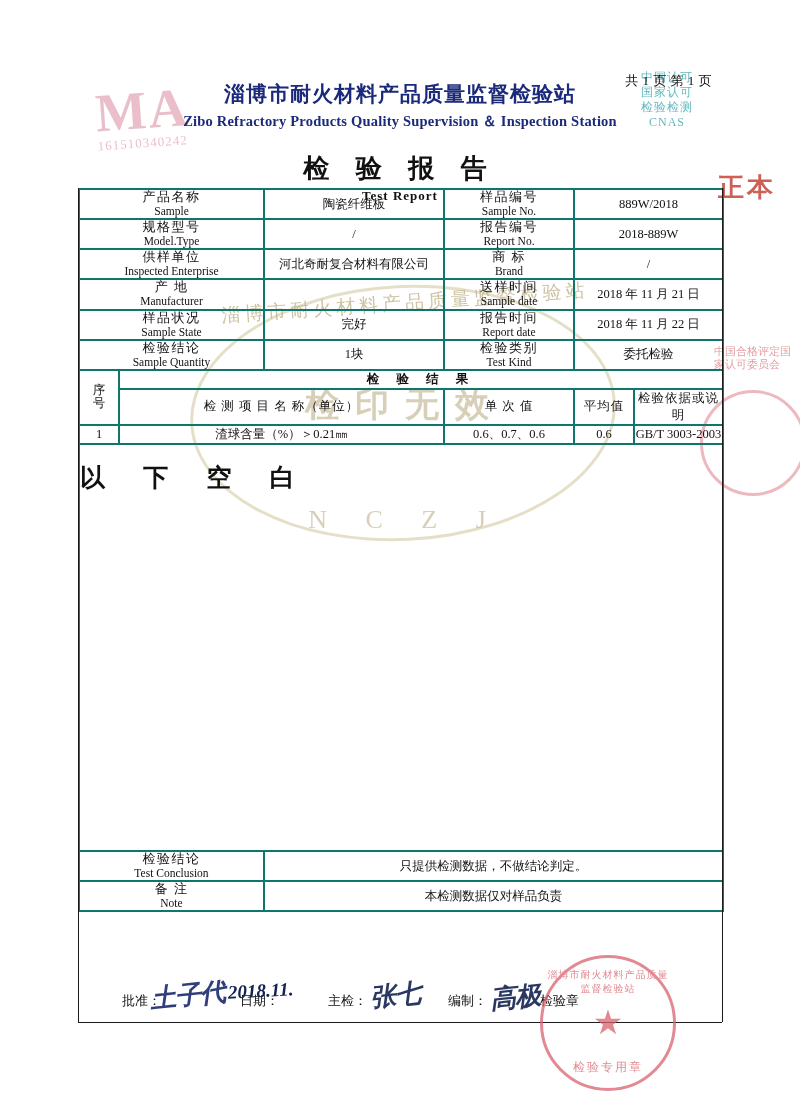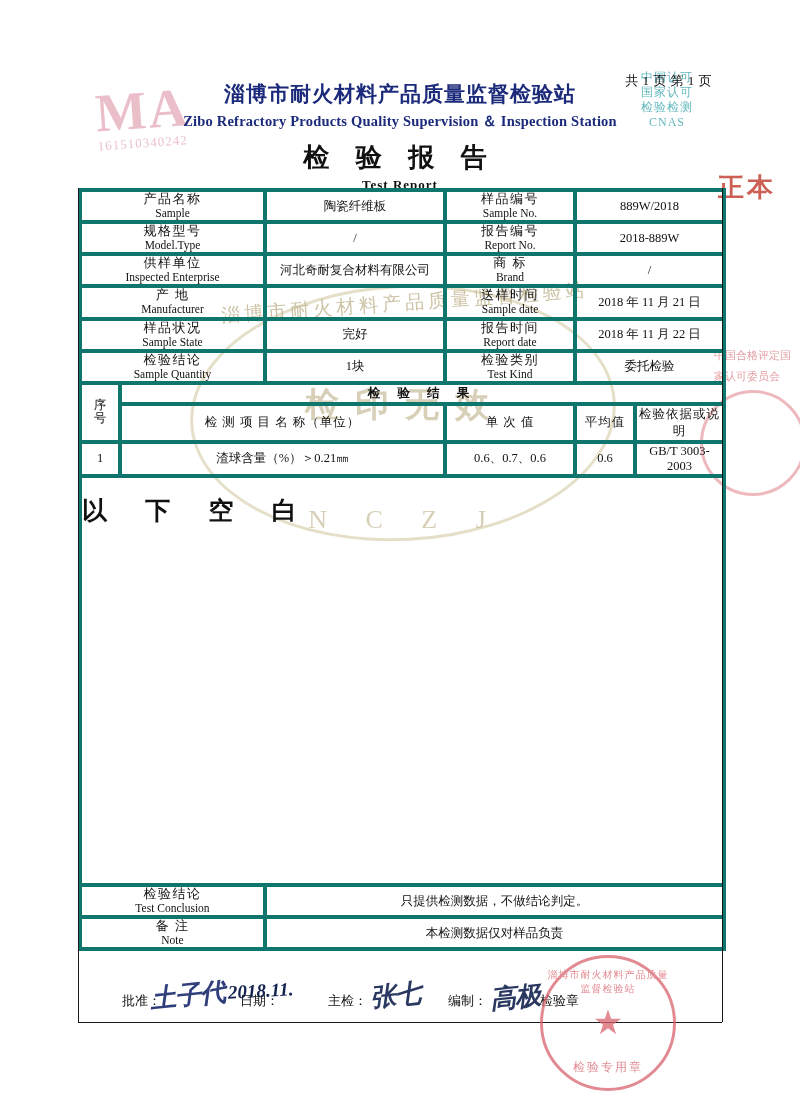--- a/index.html
+++ b/index.html
@@ -63,21 +63,21 @@
     font-weight: bold;
     letter-spacing: 3px;
     opacity: .8;
     font-family: "Liberation Serif", serif;
   }
   .side-red-1 {
     left: 714px; top: 345px;
     width: 80px; height: 120px;
     color: #d05a63;
     font-size: 11px;
-    line-height: 21px;
+    line-height: 13px;
     opacity: .6;
   }
   .big-red-circle {
     left: 700px; top: 390px;
     width: 100px; height: 100px;
     border: 3px solid #d8636e;
     border-radius: 50%;
     opacity: .45;
   }
   .oval-watermark {
@@ -171,21 +171,21 @@
     font-size: 14.5px;
     font-weight: bold;
     color: #1b2a7a;
     margin-top: 4px;
     letter-spacing: .2px;
   }
   .report-cn {
     font-size: 26px;
     font-weight: bold;
     letter-spacing: 10px;
-    margin-top: 9px;
+    margin-top: 20px;
     color: #111;
   }
   .report-en {
     font-size: 13px;
     font-weight: bold;
     letter-spacing: 1px;
     margin-top: 2px;
     color: #111;
   }
   .page-count {
@@ -198,21 +198,21 @@
 
   
   .doc-table {
     position: absolute;
     left: 78px; top: 188px;
     width: 644px;
     border-collapse: collapse;
     table-layout: fixed;
   }
   .doc-table td {
-    border: 4px solid #0f766e;
+    border: 2px solid #0f766e;
     padding: 0;
     font-size: 12.5px;
     vertical-align: middle;
     text-align: center;
     color: #111;
   }
   .lbl {
     line-height: 1.15;
     padding: 3px 2px;
   }

